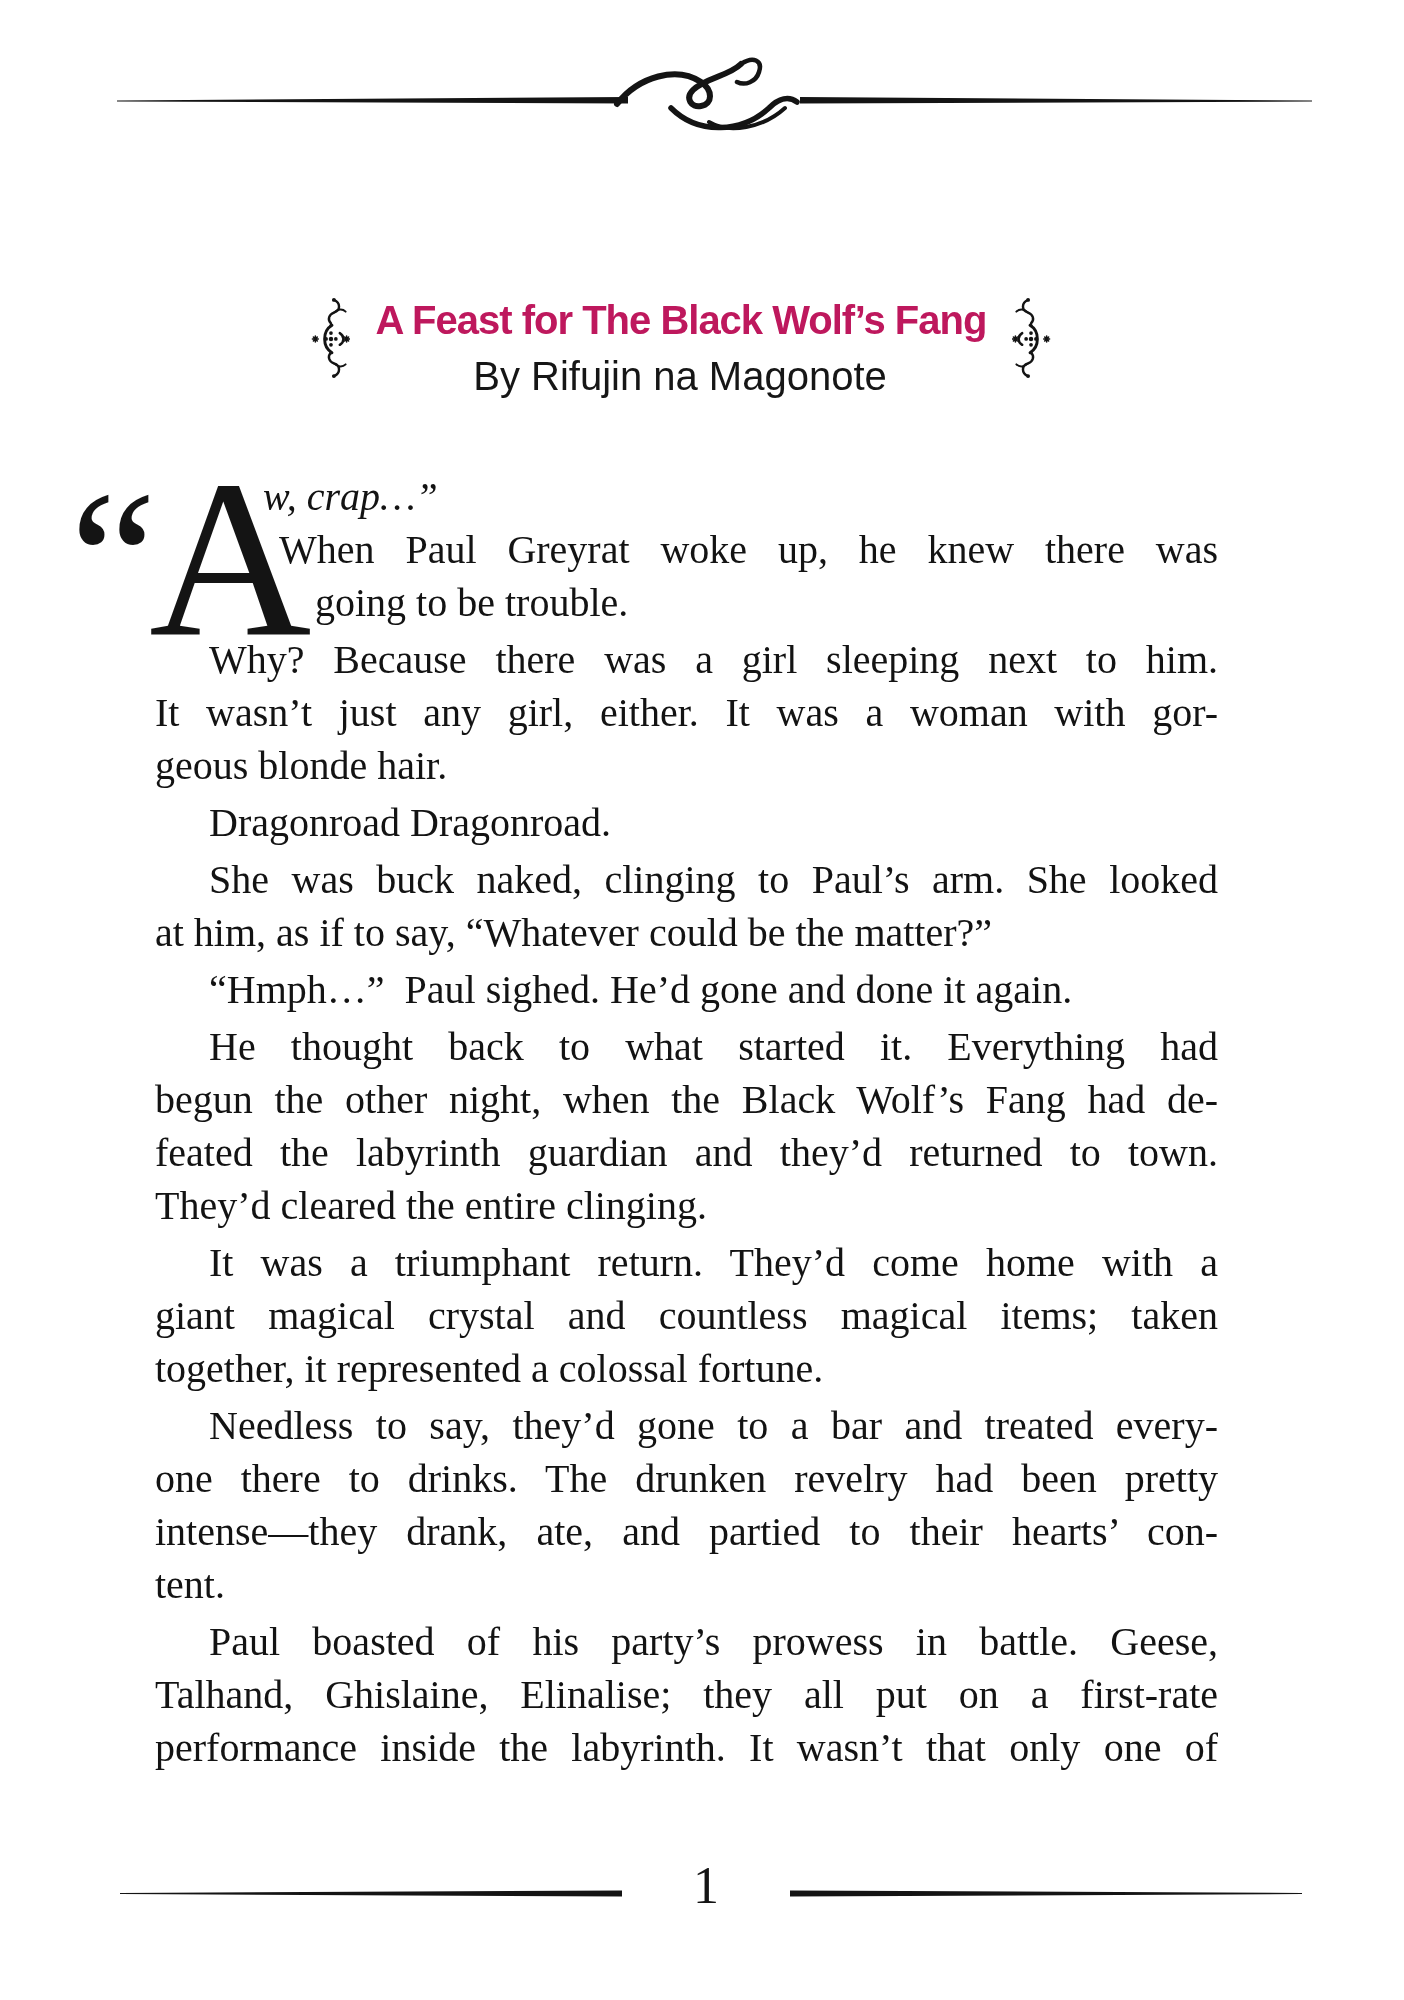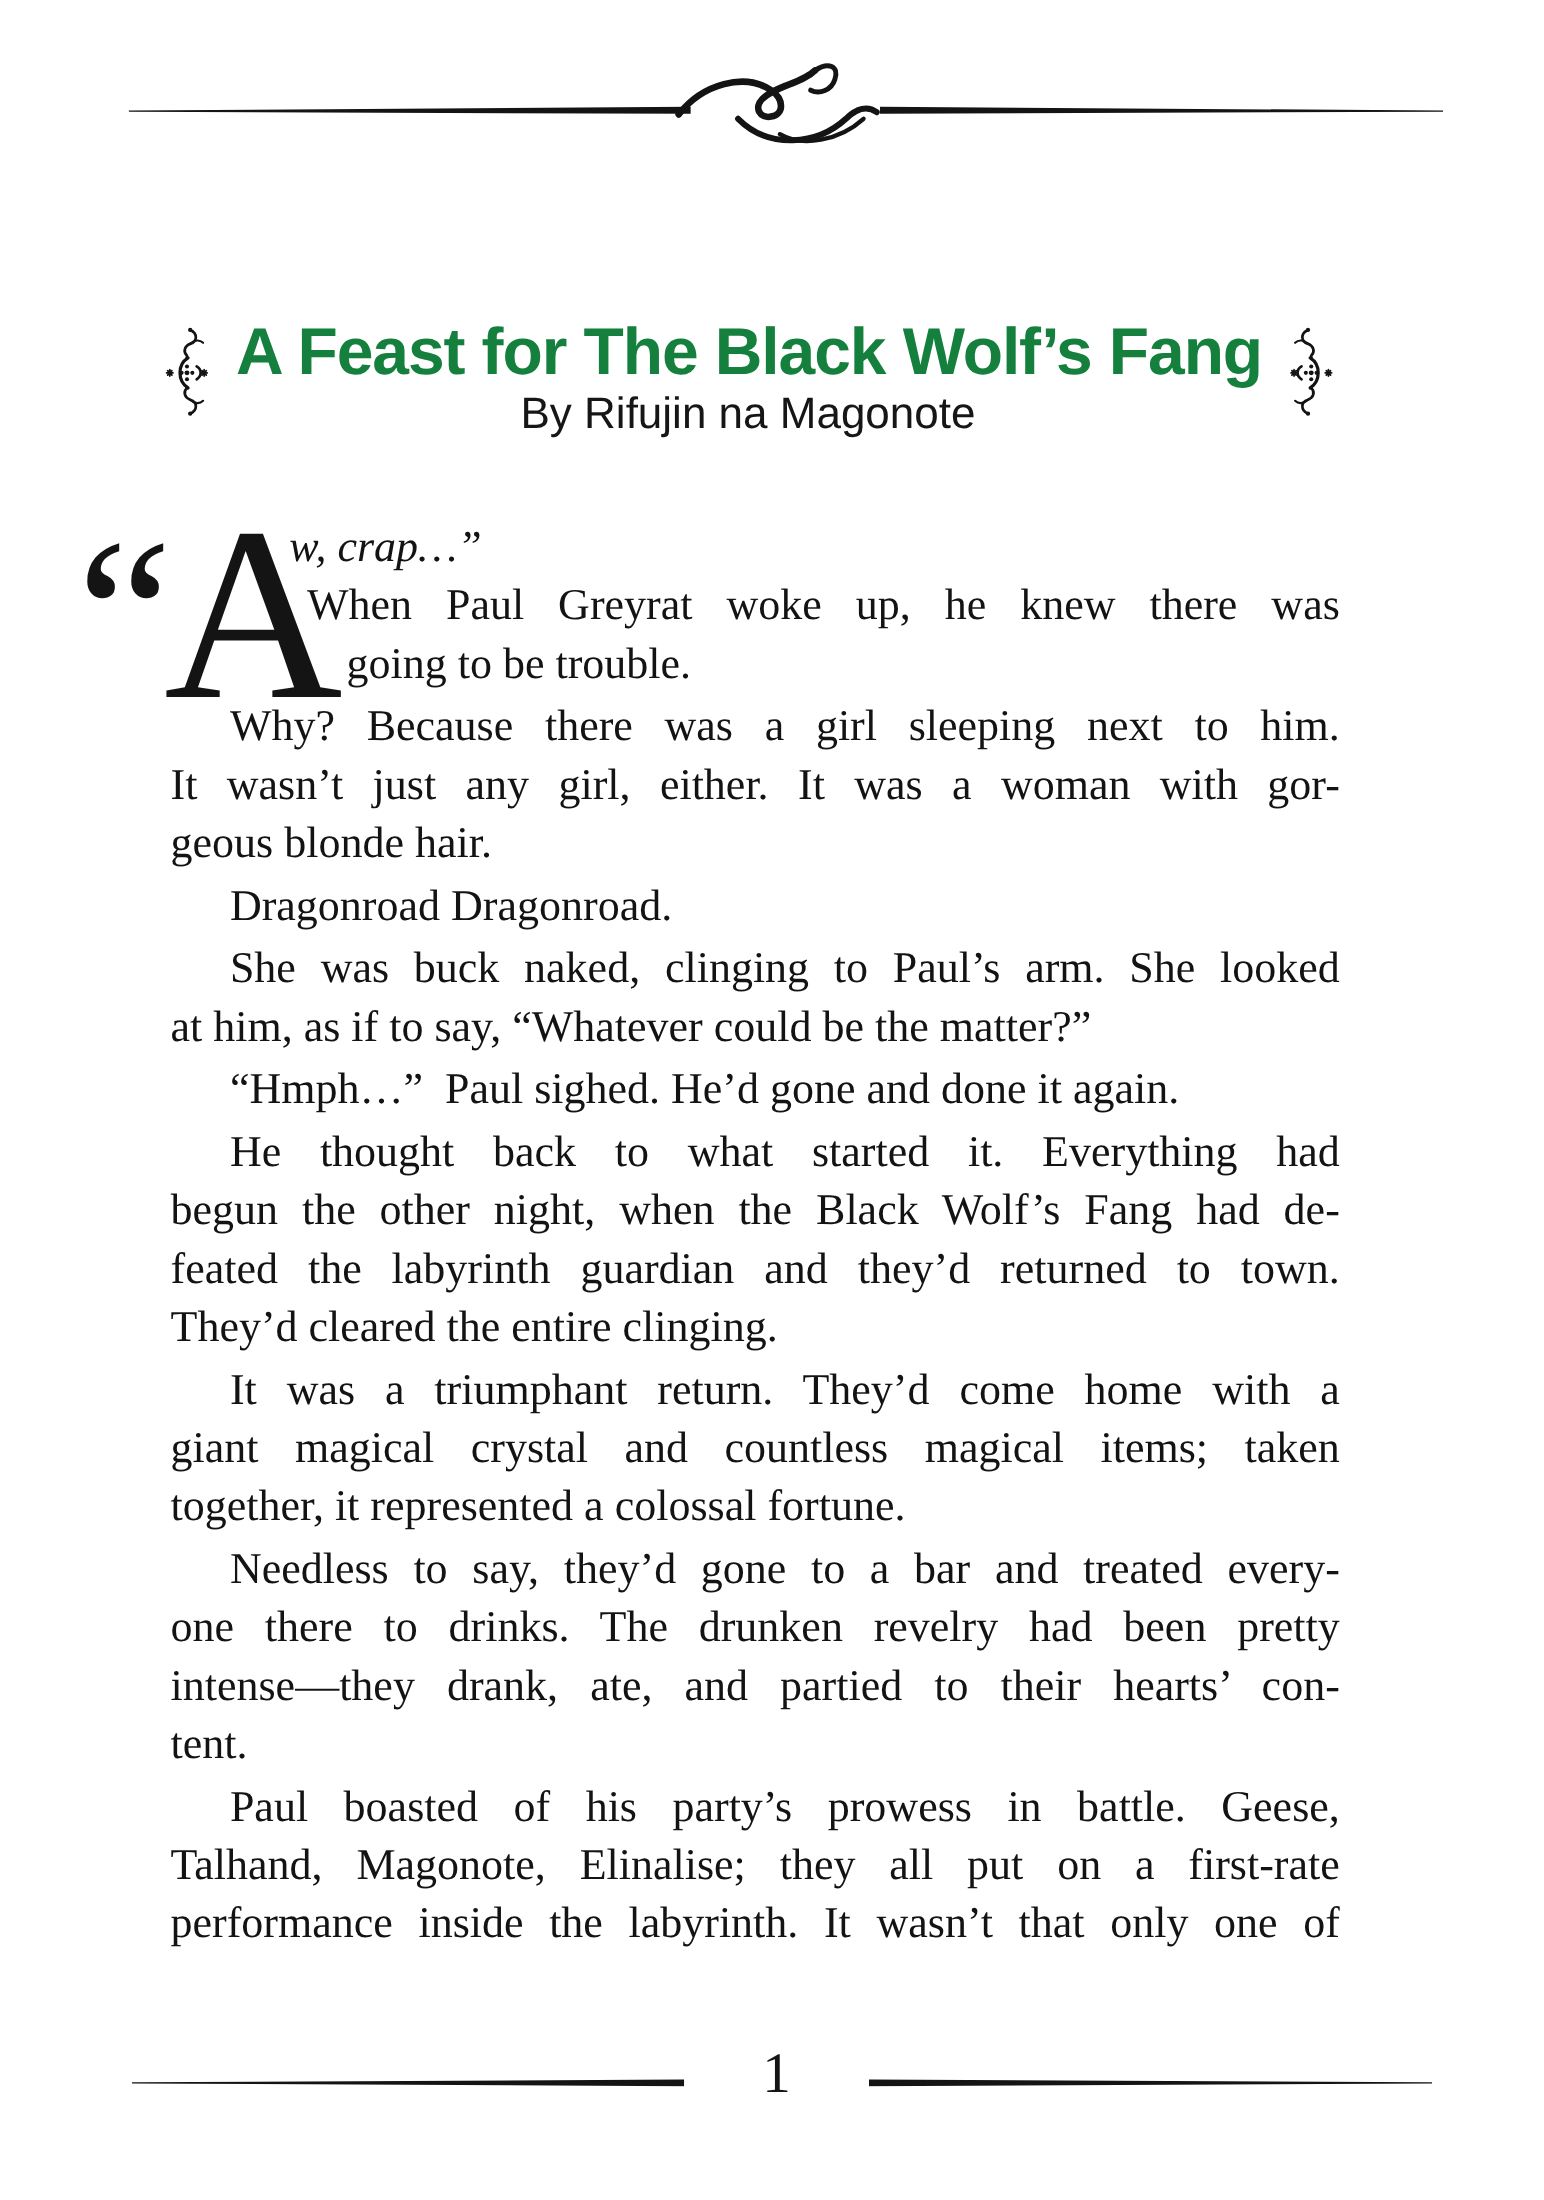--- a/index.html
+++ b/index.html
@@ -16,22 +16,22 @@
   
   .title-row{
     position:absolute;top:292px;left:0;width:100%;
     display:flex;justify-content:center;align-items:flex-start;gap:26px;
     transform:translateX(-21px);
   }
   .ornament{width:40px;height:84px;margin-top:4px;flex:0 0 auto;}
   .ornament.mirror{transform:scaleX(-1);}
   .story-title{
     font-family:"Liberation Sans","DejaVu Sans",sans-serif;
-    font-weight:bold;font-size:60px;line-height:56px;letter-spacing:-1px;
-    white-space:nowrap;color:#15803d;
+    font-weight:bold;font-size:40px;line-height:56px;letter-spacing:-1px;
+    white-space:nowrap;color:#be185d;
   }
   .byline{
     position:absolute;top:352px;left:0;width:100%;text-align:center;
     transform:translateX(-22px);
     font-family:"Liberation Sans","DejaVu Sans",sans-serif;
     font-size:40px;line-height:48px;color:#161616;
   }
   
   .story{
     position:absolute;left:155px;top:470px;width:1063px;
@@ -168,21 +168,21 @@
         <div class="line">together, it represented a colossal fortune.</div>
       </div>
       <div class="para">
         <div class="line j ind">Needless to say, they’d gone to a bar and treated every-</div>
         <div class="line j">one there to drinks. The drunken revelry had been pretty</div>
         <div class="line j">intense—they drank, ate, and partied to their hearts’ con-</div>
         <div class="line">tent.</div>
       </div>
       <div class="para">
         <div class="line j ind">Paul boasted of his party’s prowess in battle. Geese,</div>
-        <div class="line j">Talhand, Magonote, Elinalise; they all put on a first-rate</div>
+        <div class="line j">Talhand, Ghislaine, Elinalise; they all put on a first-rate</div>
         <div class="line j">performance inside the labyrinth. It wasn’t that only one of</div>
       </div>
     </div>
 
   <svg class="hline fl-left" viewBox="0 0 502 7" preserveAspectRatio="none">
     <polygon points="0,3 502,0.5 502,6.5 0,4" fill="#141414"></polygon>
   </svg>
   <div class="page-number">1</div>
   <svg class="hline fl-right" viewBox="0 0 512 7" preserveAspectRatio="none">
     <polygon points="0,0.5 512,3 512,4 0,6.5" fill="#141414"></polygon>

